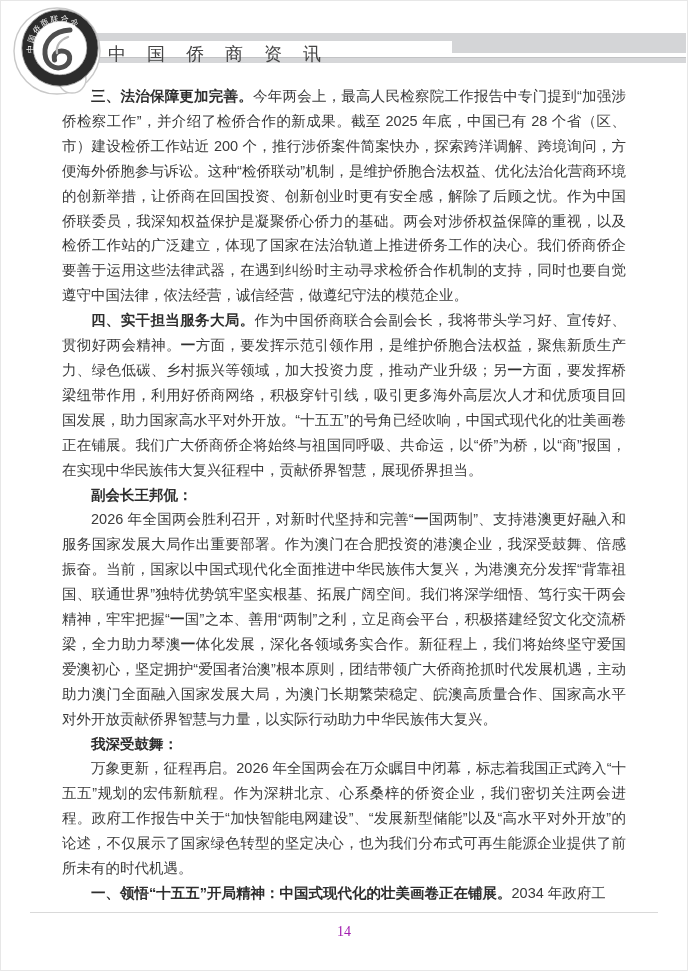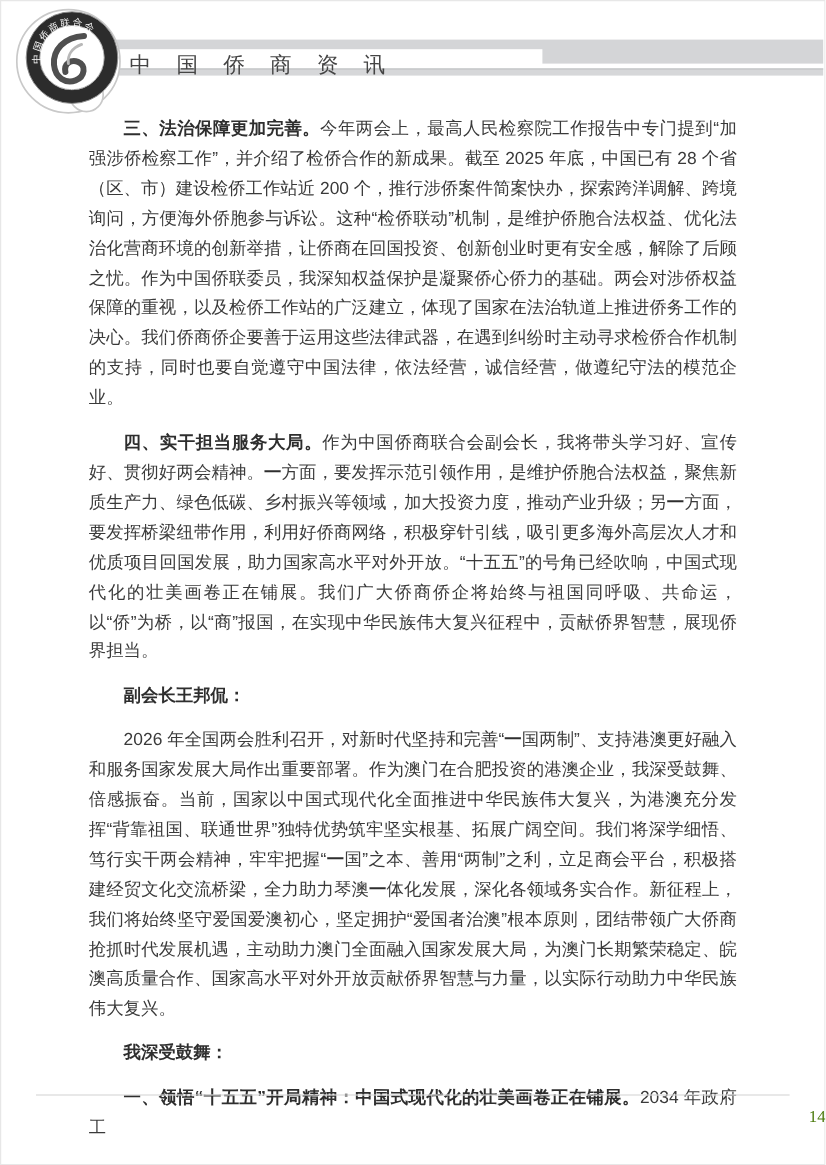--- a/index.html
+++ b/index.html
@@ -29,32 +29,32 @@
     font-size:18px;color:#454545;letter-spacing:21px;
     white-space:nowrap;
   }
   .logo{position:absolute;left:10px;top:4px;width:100px;height:100px;}
   
   .article{
     position:absolute;left:62px;top:84px;width:564px;
     color:#3a3a3a;font-size:14.5px;line-height:24.9px;
     text-align:justify;
   }
-  .article p{margin:12px;text-indent:2em;}
+  .article p{margin:0;text-indent:2em;}
   .article p.speaker{font-weight:bold;color:#2e2e2e;}
   .article b{font-weight:bold;color:#2e2e2e;}
   
   .footer-rule{
     position:absolute;left:30px;right:30px;top:912px;height:1px;
     background:#d9d9d9;
   }
   .page-number{
     position:absolute;left:0;top:924px;width:100%;
-    text-align:right;font-family:"Liberation Serif","DejaVu Serif",serif;
-    font-size:14px;color:#4d7c0f;
+    text-align:center;font-family:"Liberation Serif","DejaVu Serif",serif;
+    font-size:14px;color:#a21caf;
   }
 </style>
 </head>
 <body>
 
 <div class="page">
 
   <div class="band-top"></div>
   <div class="band-top-cover"></div>
   <div class="band-bottom"></div>
@@ -89,19 +89,20 @@
       <path d="M58,33 C50,36 46,42 47,49" fill="none" stroke="#b8b8b8" stroke-width="2.4" stroke-linecap="round"></path>
     </g>
   </svg>
 
   <div class="article">
       <p><b>三、法治保障更加完善。</b><span>今年两会上，最高人民检察院工作报告中专门提到“加强涉侨检察工作”，并介绍了检侨合作的新成果。截至 2025 年底，中国已有 28 个省（区、市）建设检侨工作站近 200 个，推行涉侨案件简案快办，探索跨洋调解、跨境询问，方便海外侨胞参与诉讼。这种“检侨联动”机制，是维护侨胞合法权益、优化法治化营商环境的创新举措，让侨商在回国投资、创新创业时更有安全感，解除了后顾之忧。作为中国侨联委员，我深知权益保护是凝聚侨心侨力的基础。两会对涉侨权益保障的重视，以及检侨工作站的广泛建立，体现了国家在法治轨道上推进侨务工作的决心。我们侨商侨企要善于运用这些法律武器，在遇到纠纷时主动寻求检侨合作机制的支持，同时也要自觉遵守中国法律，依法经营，诚信经营，做遵纪守法的模范企业。</span></p>
       <p><b>四、实干担当服务大局。</b><span>作为中国侨商联合会副会长，我将带头学习好、宣传好、贯彻好两会精神。</span><b>一</b><span>方面，要发挥示范引领作用，是维护侨胞合法权益，聚焦新质生产力、绿色低碳、乡村振兴等领域，加大投资力度，推动产业升级；另</span><b>一</b><span>方面，要发挥桥梁纽带作用，利用好侨商网络，积极穿针引线，吸引更多海外高层次人才和优质项目回国发展，助力国家高水平对外开放。“十五五”的号角已经吹响，中国式现代化的壮美画卷正在铺展。我们广大侨商侨企将始终与祖国同呼吸、共命运，以“侨”为桥，以“商”报国，在实现中华民族伟大复兴征程中，贡献侨界智慧，展现侨界担当。</span></p>
       <p class="speaker"><b>副会长王邦侃：</b></p>
       <p><span>2026 年全国两会胜利召开，对新时代坚持和完善“</span><b>一</b><span>国两制”、支持港澳更好融入和服务国家发展大局作出重要部署。作为澳门在合肥投资的港澳企业，我深受鼓舞、倍感振奋。当前，国家以中国式现代化全面推进中华民族伟大复兴，为港澳充分发挥“背靠祖国、联通世界”独特优势筑牢坚实根基、拓展广阔空间。我们将深学细悟、笃行实干两会精神，牢牢把握“</span><b>一</b><span>国”之本、善用“两制”之利，立足商会平台，积极搭建经贸文化交流桥梁，全力助力琴澳</span><b>一</b><span>体化发展，深化各领域务实合作。新征程上，我们将始终坚守爱国爱澳初心，坚定拥护“爱国者治澳”根本原则，团结带领广大侨商抢抓时代发展机遇，主动助力澳门全面融入国家发展大局，为澳门长期繁荣稳定、皖澳高质量合作、国家高水平对外开放贡献侨界智慧与力量，以实际行动助力中华民族伟大复兴。</span></p>
       <p class="speaker"><b>我深受鼓舞：</b></p>
+      <p><span>万象更新，征程再启。2026 年全国两会在万众瞩目中闭幕，标志着我国正式跨入“十五五”规划的宏伟新航程。作为深耕北京、心系桑梓的侨资企业，我们密切关注两会进程。政府工作报告中关于“加快智能电网建设”、“发展新型储能”以及“高水平对外开放”的论述，不仅展示了国家绿色转型的坚定决心，也为我们分布式可再生能源企业提供了前所未有的时代机遇。</span></p>
       <p><b>一、领悟“十五五”开局精神：中国式现代化的壮美画卷正在铺展。</b><span>2034 年政府工</span></p>
     </div>
 
   <div class="footer-rule"></div>
   <div class="page-number">14</div>
 
 </div>
 
 </body></html>

